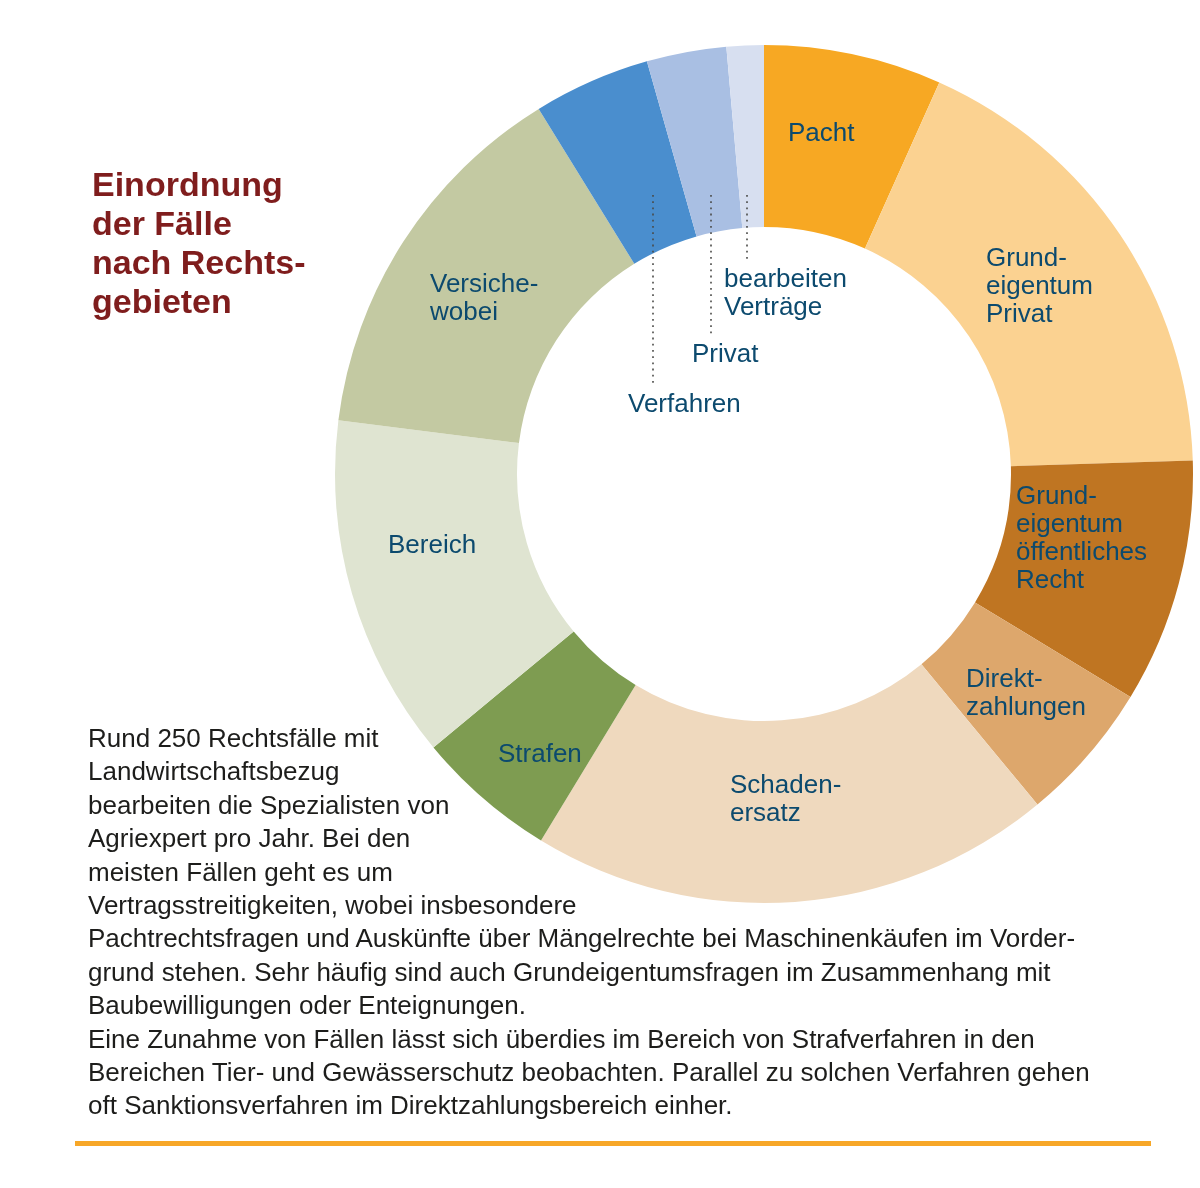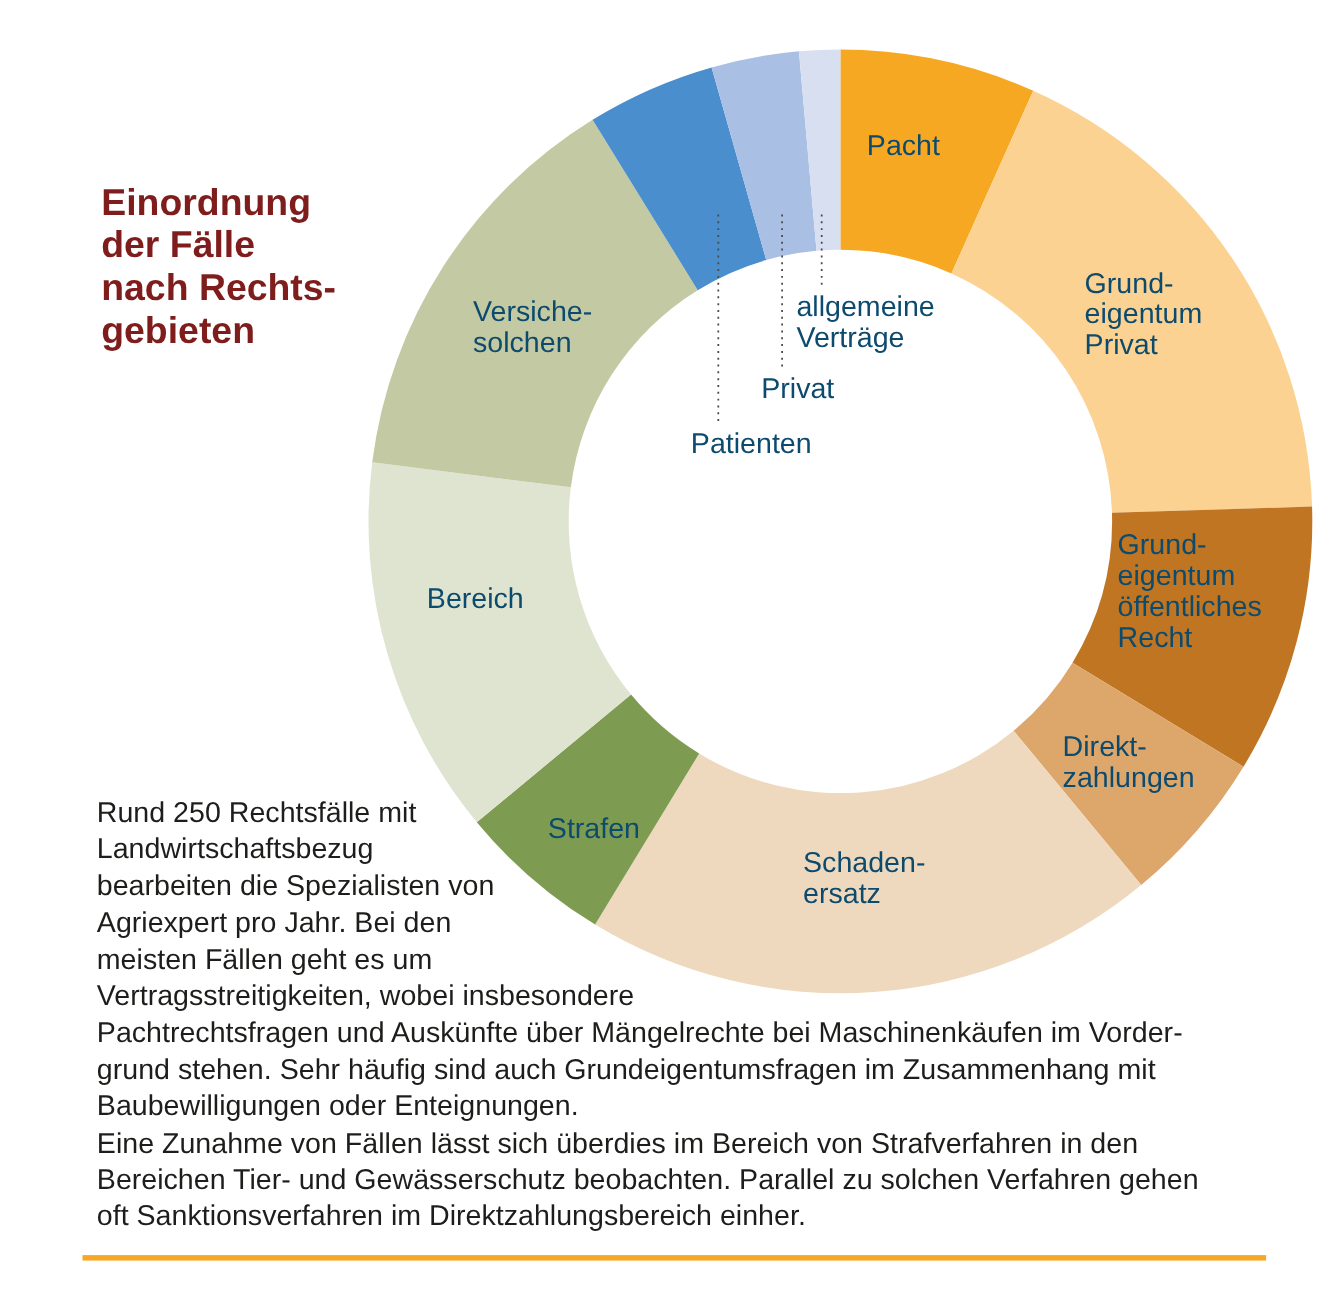--- a/index.html
+++ b/index.html
@@ -105,24 +105,24 @@
 eigentum
 öffentliches
 Recht</div>
   <div class="seg-label lbl-4">Schaden-
 ersatz</div>
   <div class="seg-label lbl-3">Direkt-
 zahlungen</div>
   <div class="seg-label lbl-5">Strafen</div>
   <div class="seg-label lbl-6">Bereich</div>
   <div class="seg-label lbl-7">Versiche-
-solchen</div>
-  <div class="seg-label lbl-8">Patienten</div>
+wobei</div>
+  <div class="seg-label lbl-8">Verfahren</div>
   <div class="seg-label lbl-9">Privat</div>
-  <div class="seg-label lbl-10">allgemeine
+  <div class="seg-label lbl-10">bearbeiten
 Verträge</div>
 
   <div class="body-text">Rund 250 Rechtsfälle mit
 Landwirtschaftsbezug
 bearbeiten die Spezialisten von
 Agriexpert pro Jahr. Bei den
 meisten Fällen geht es um
 Vertragsstreitigkeiten, wobei insbesondere
 Pachtrechtsfragen und Auskünfte über Mängelrechte bei Maschinenkäufen im Vorder-
 grund stehen. Sehr häufig sind auch Grundeigentumsfragen im Zusammenhang mit

